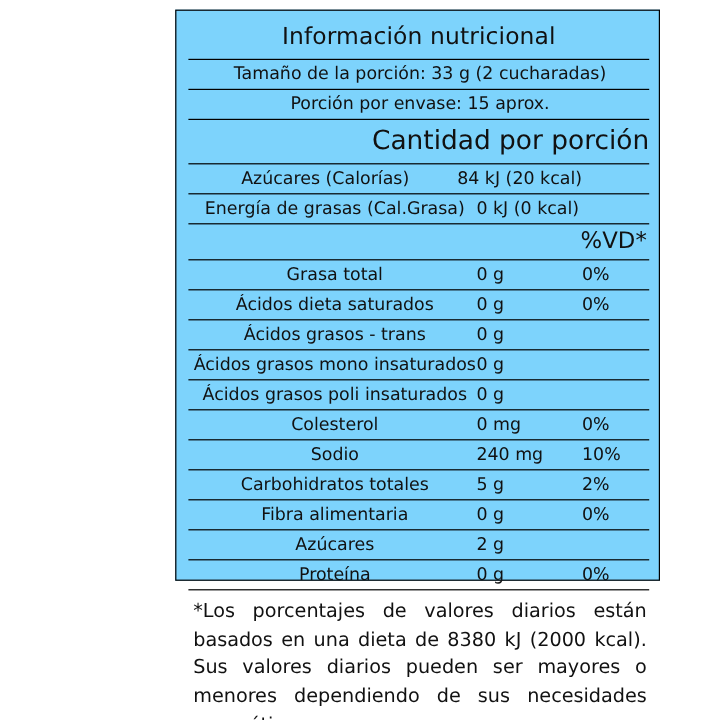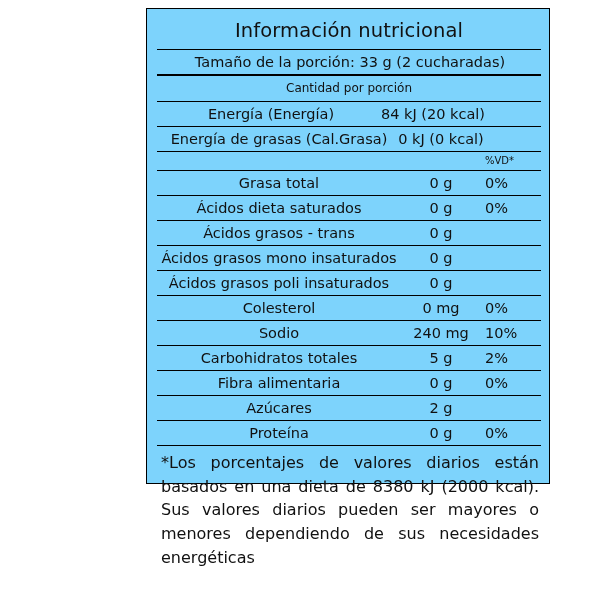--- a/index.html
+++ b/index.html
@@ -62,40 +62,40 @@
   }
 
   .row .label {
     flex: 1 1 auto;
     white-space: nowrap;
     text-align: center;
   }
 
   .row .val {
     flex: 0 0 88px;
-    text-align: center;
+    text-align: left;
     white-space: nowrap;
   }
 
   .row .pct {
     flex: 0 0 54px;
     text-align: left;
     white-space: nowrap;
   }
 
   .subtitle {
-    text-align: center;
-    font-size: 12px;
+    text-align: right;
+    font-size: 22px;
     padding: 5px 0 6px 0;
   }
 
   .vd-row {
     display: flex;
     justify-content: flex-end;
-    font-size: 10px;
+    font-size: 19px;
     padding: 3px 2px 4px 0;
   }
   .vd-row .vd {
     flex: 0 0 54px;
     text-align: left;
   }
 
   .footnote {
     font-size: 16px;
     line-height: 1.48;
@@ -113,27 +113,30 @@
   <div class="inner">
 
     <div class="title">Información nutricional</div>
     <div class="rule"></div>
 
     <div class="row">
       <span class="label">Tamaño de la porción: 33 g  (2 cucharadas)</span>
     </div>
     <div class="rule thin"></div>
 
+    <div class="row">
+      <span class="label">Porción por envase: 15 aprox.</span>
+    </div>
     <div class="rule"></div>
 
     <div class="subtitle">Cantidad por porción</div>
     <div class="rule"></div>
 
     <div class="row">
-      <span class="label">Energía (Energía)</span>
+      <span class="label">Azúcares (Calorías)</span>
       <span class="val">84 kJ (20 kcal)</span>
       <span class="pct"></span>
     </div>
     <div class="rule thin"></div>
 
     <div class="row">
       <span class="label">Energía de grasas (Cal.Grasa)</span>
       <span class="val">0 kJ (0 kcal)</span>
       <span class="pct"></span>
     </div>

